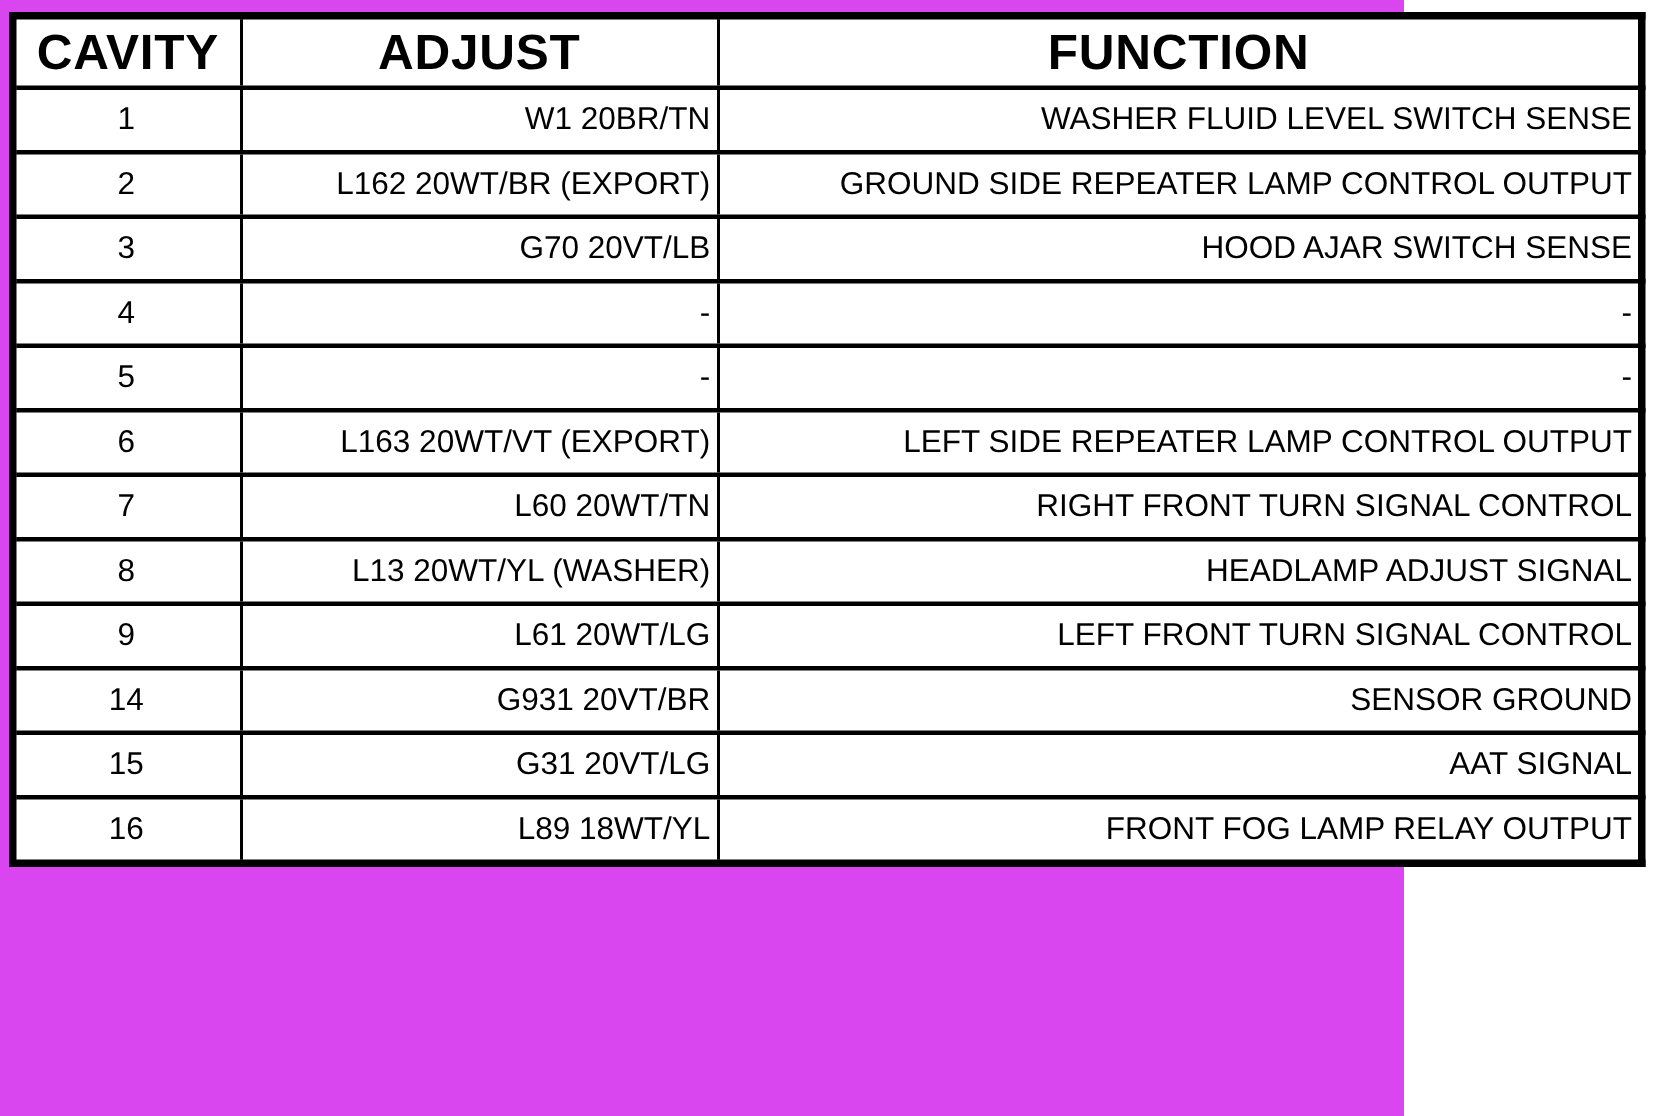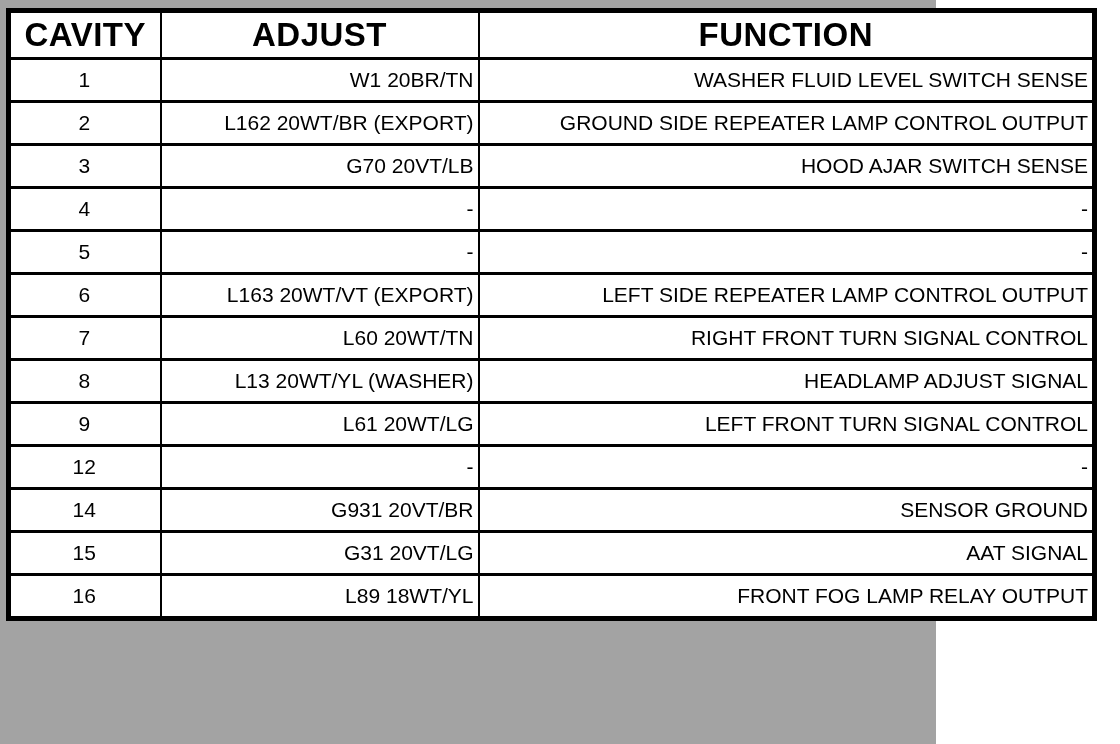--- a/index.html
+++ b/index.html
@@ -4,21 +4,21 @@
 <style>
   html, body {
     margin: 0;
     padding: 0;
     background: #ffffff;
     font-family: "Liberation Sans", "DejaVu Sans", sans-serif;
   }
   .page {
     width: 936px;
     height: 744px;
-    background: #a3a3a3;
+    background: #d946ef;
     box-sizing: border-box;
     padding: 8px 6px;
   }
   table.pinout {
     border-collapse: collapse;
     width: 1086px;
     table-layout: fixed;
     background: #ffffff;
     border: 5px solid #000000;
   }
@@ -116,25 +116,20 @@
         <td class="cavity">8</td>
         <td class="circuit">L13 20WT/YL (WASHER)</td>
         <td class="function">HEADLAMP ADJUST SIGNAL</td>
       </tr>
       <tr>
         <td class="cavity">9</td>
         <td class="circuit">L61 20WT/LG</td>
         <td class="function">LEFT FRONT TURN SIGNAL CONTROL</td>
       </tr>
       <tr>
-        <td class="cavity">12</td>
-        <td class="circuit">-</td>
-        <td class="function">-</td>
-      </tr>
-      <tr>
         <td class="cavity">14</td>
         <td class="circuit">G931 20VT/BR</td>
         <td class="function">SENSOR GROUND</td>
       </tr>
       <tr>
         <td class="cavity">15</td>
         <td class="circuit">G31 20VT/LG</td>
         <td class="function">AAT SIGNAL</td>
       </tr>
       <tr>

